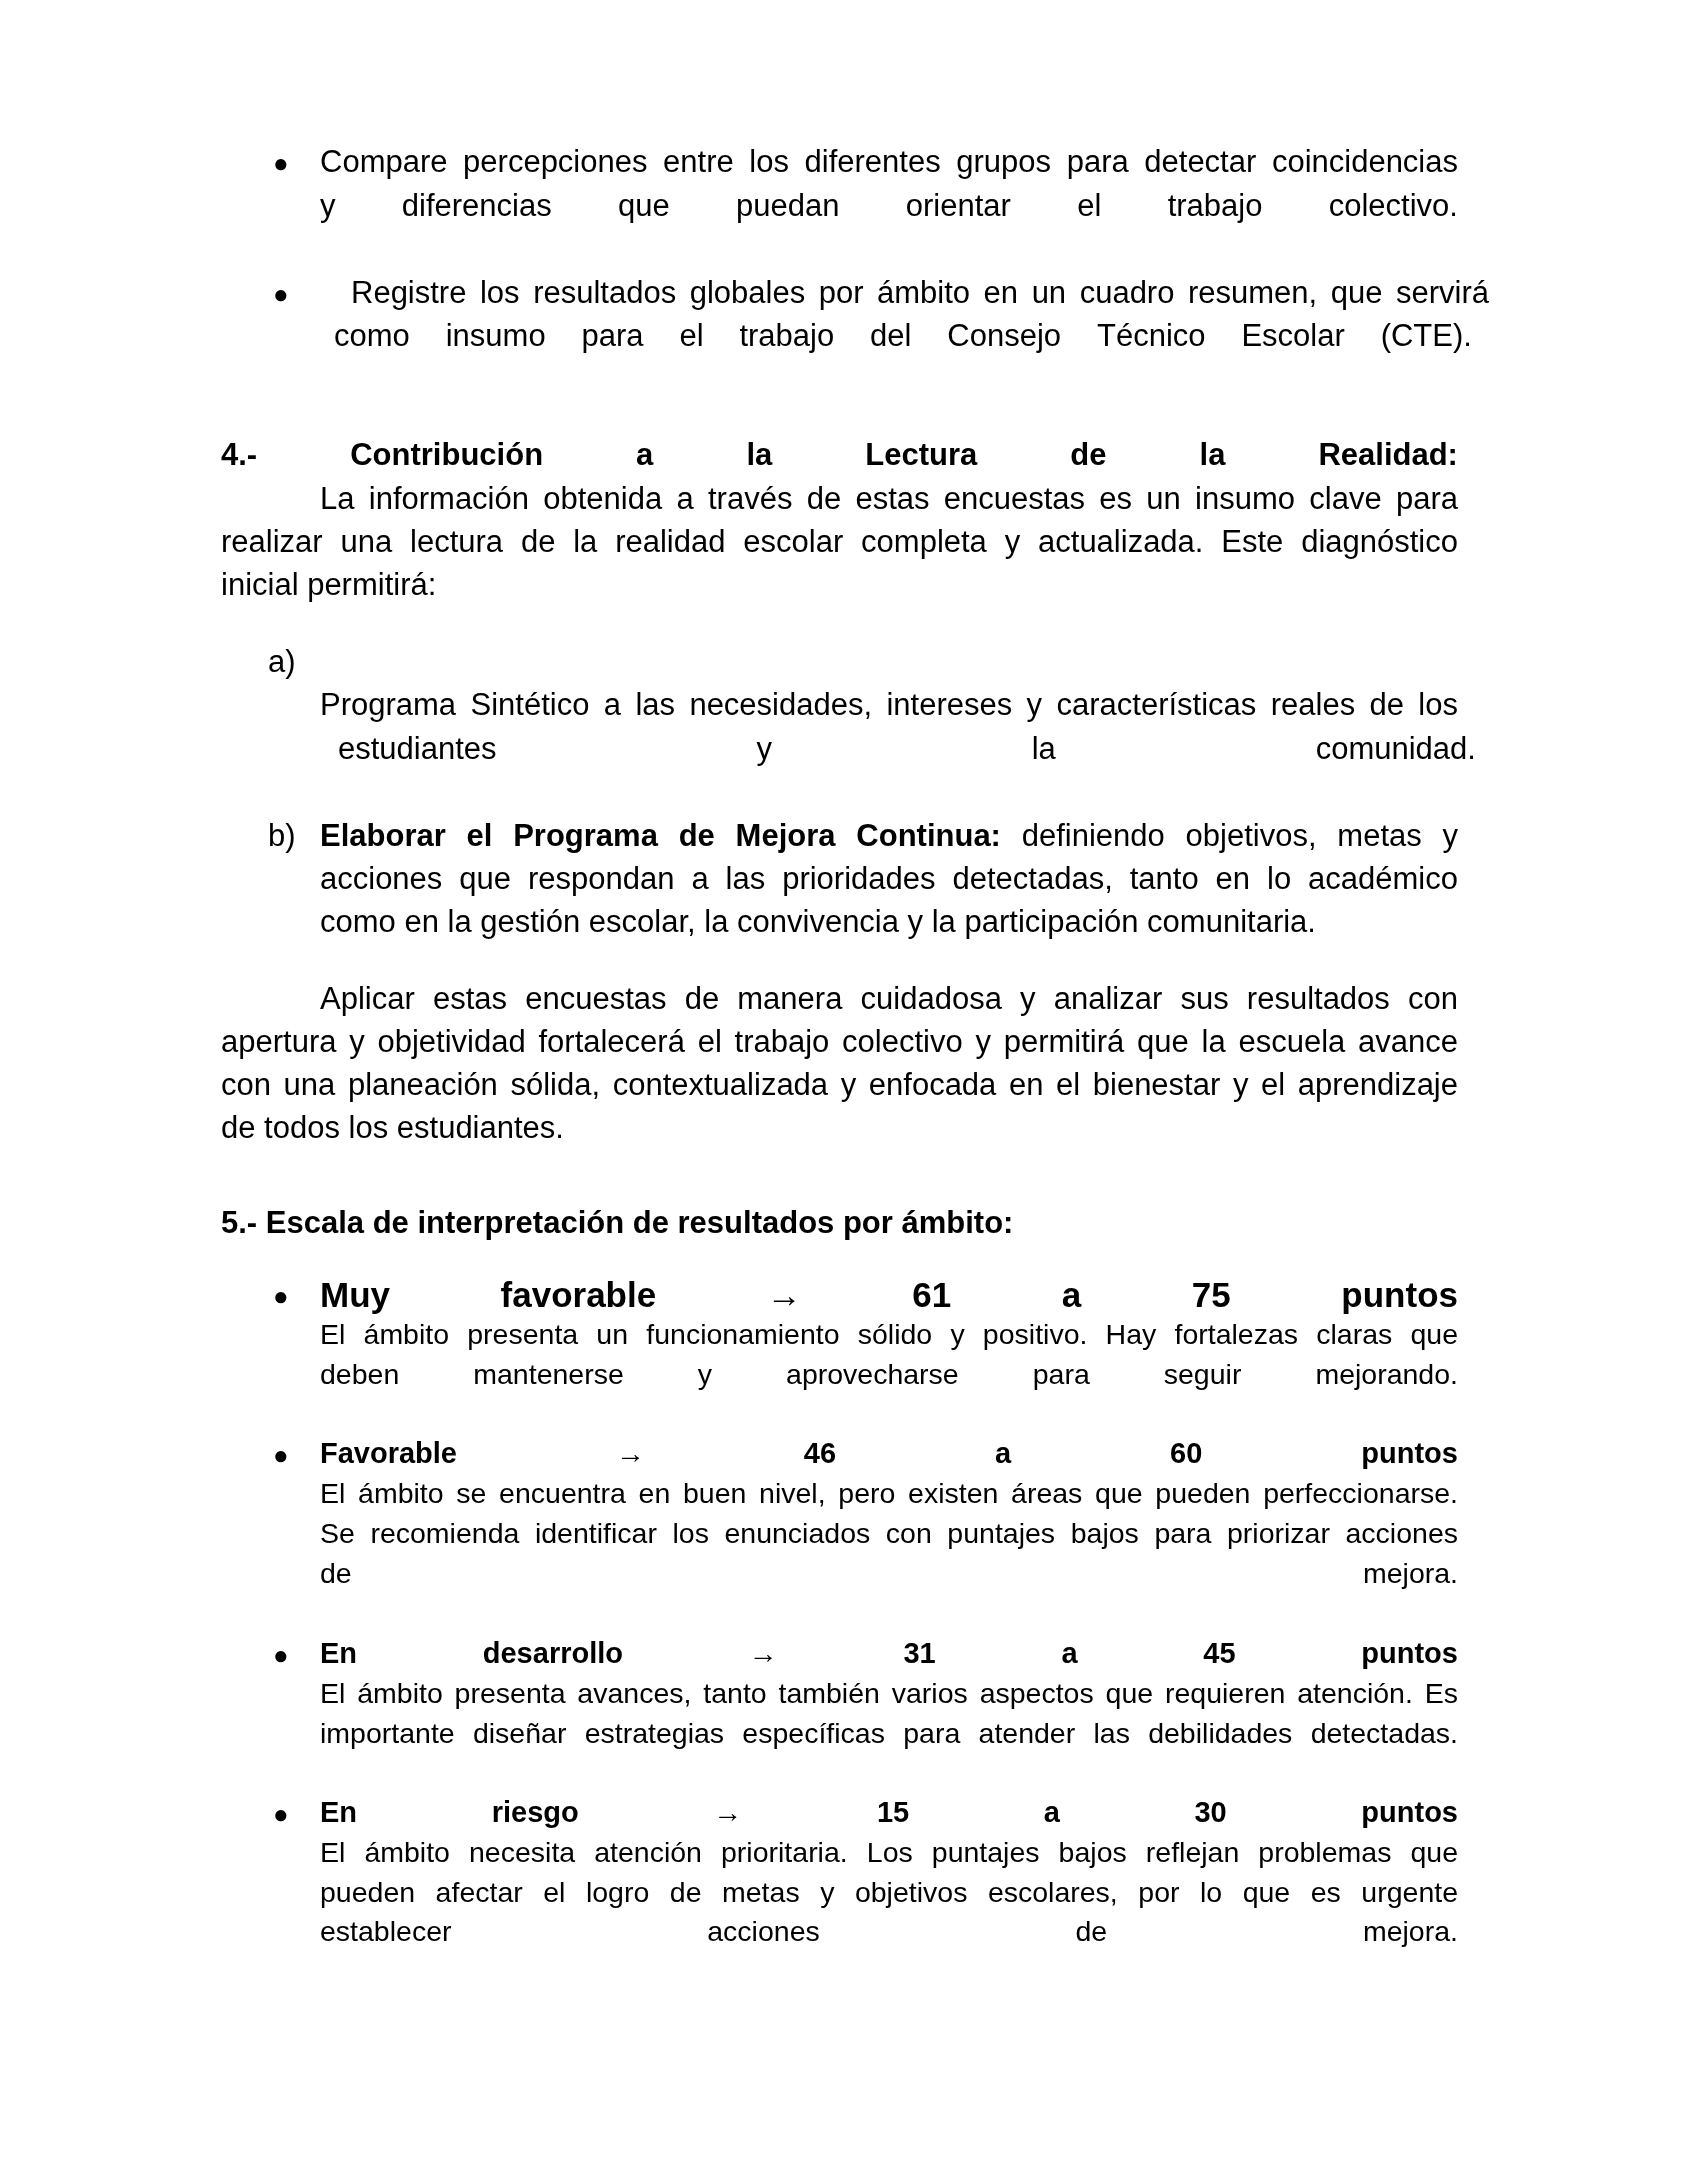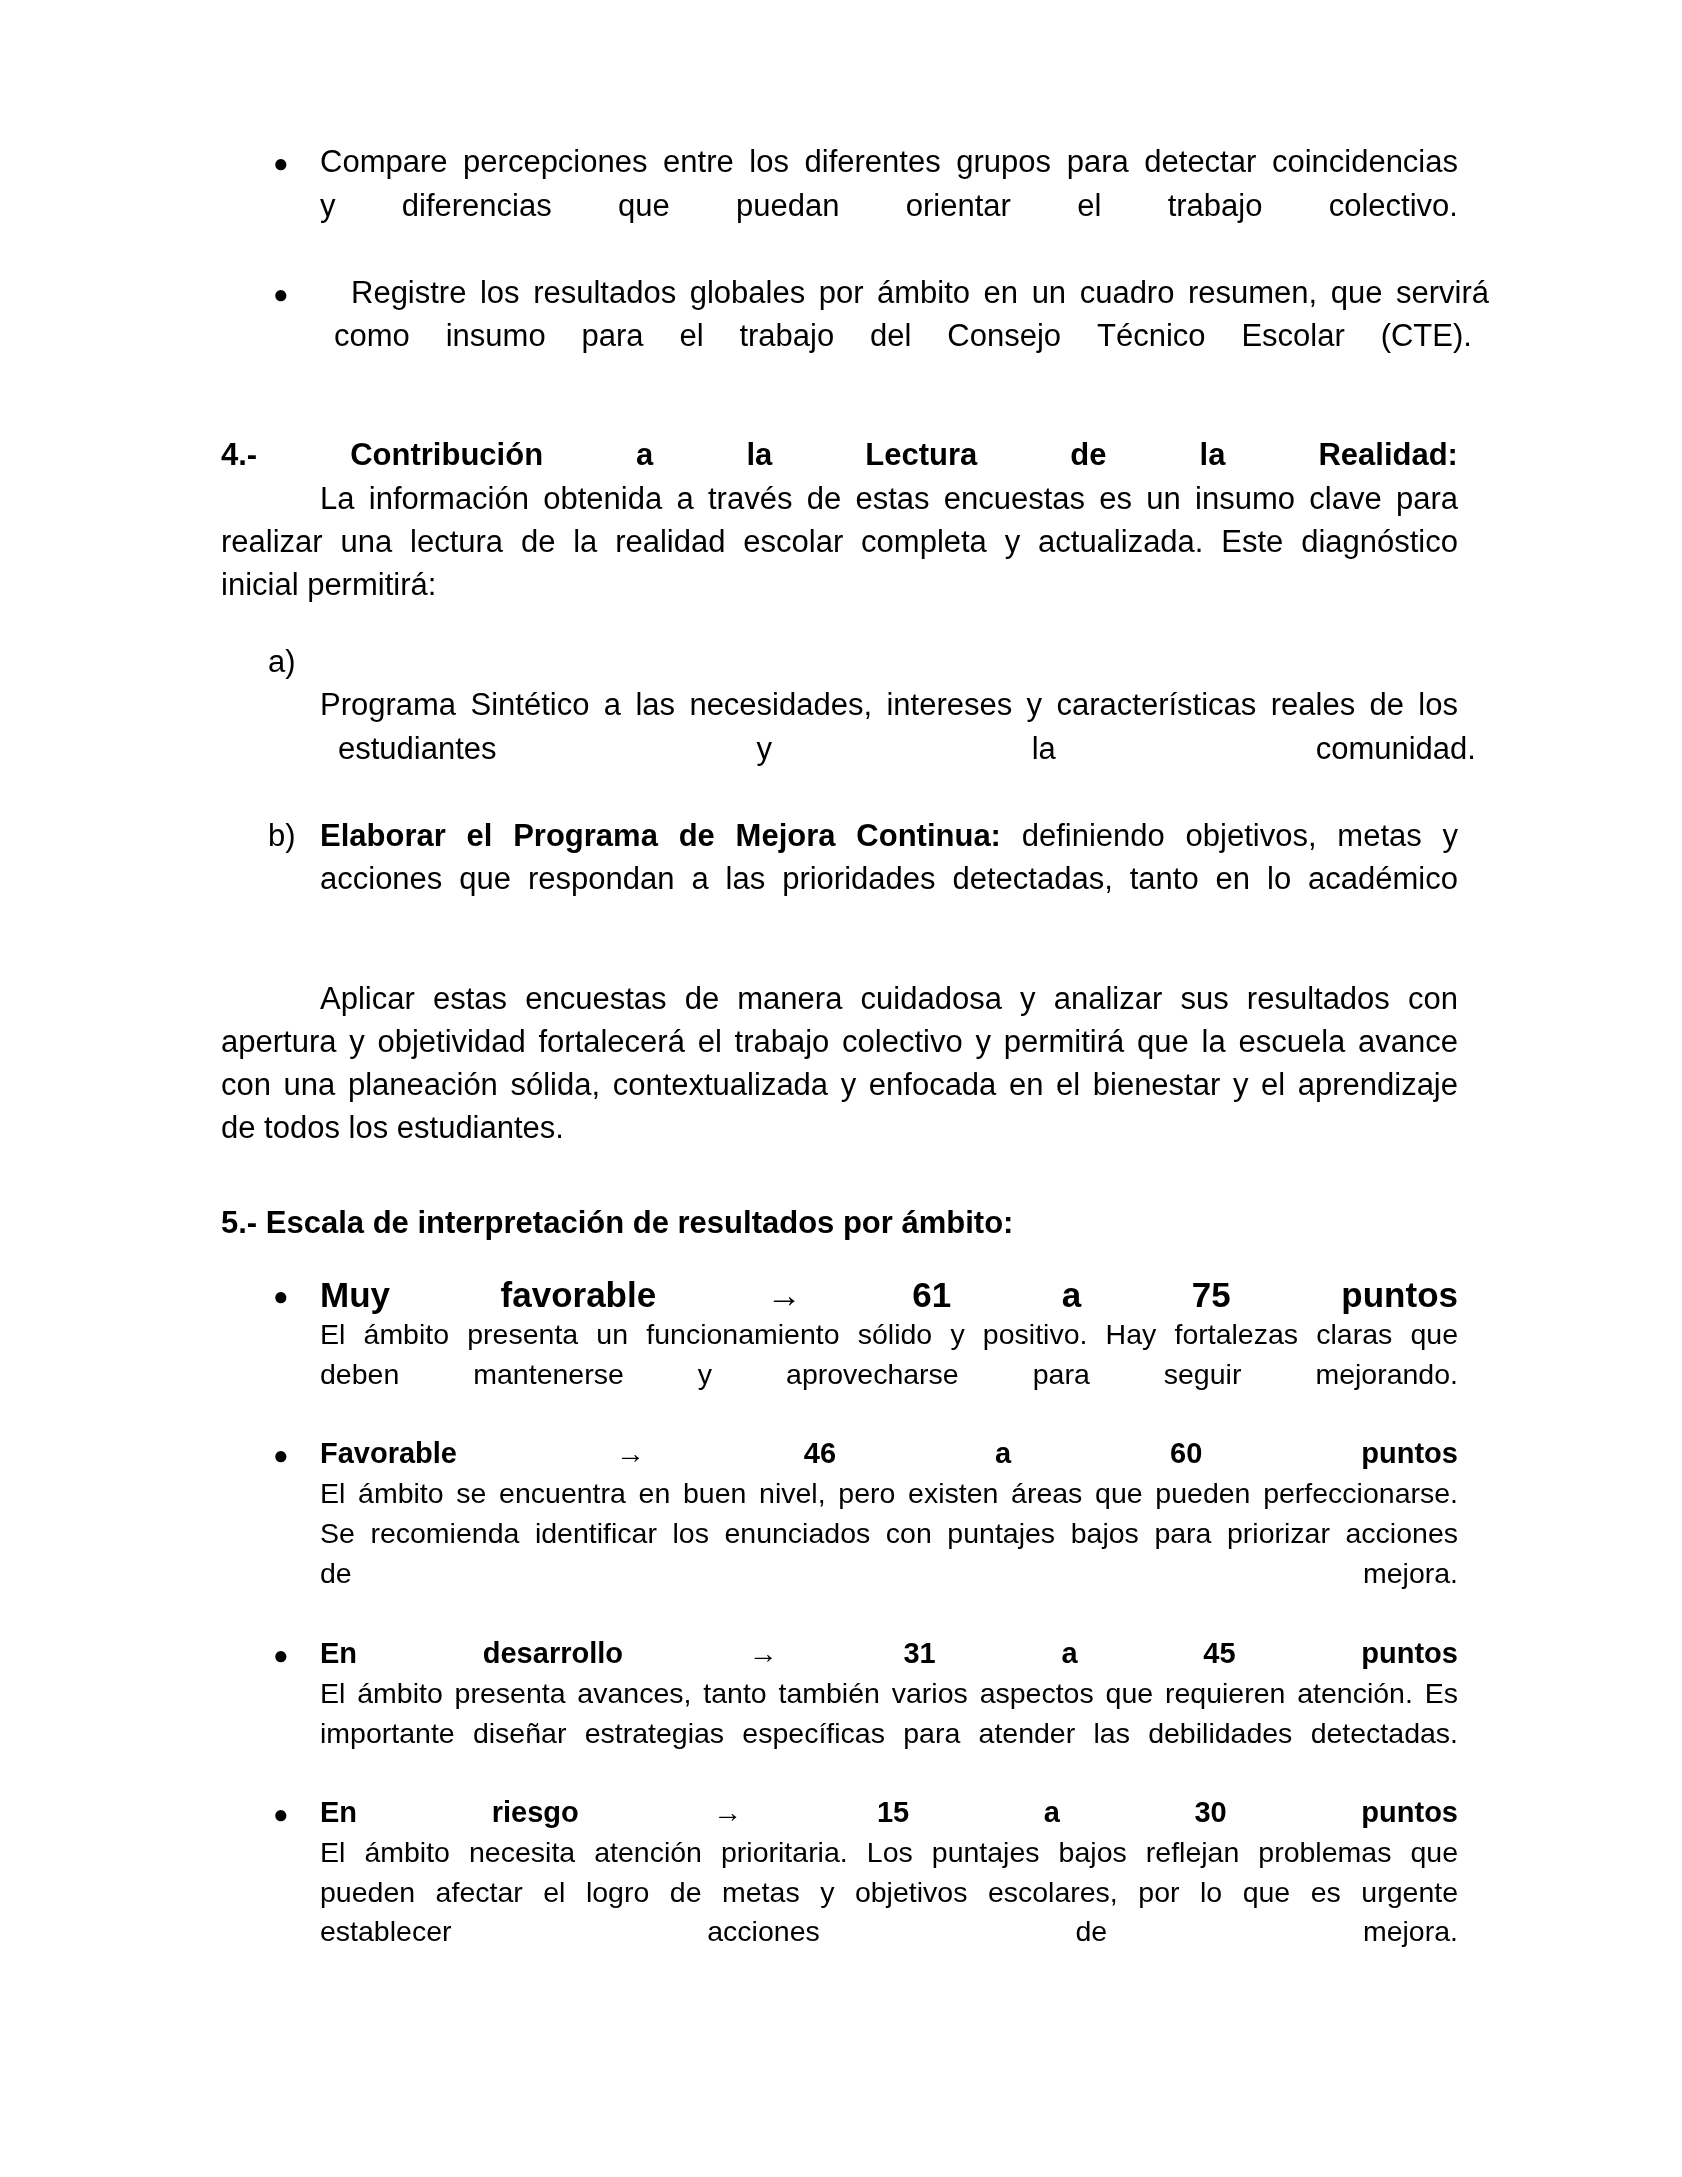--- a/index.html
+++ b/index.html
@@ -60,20 +60,21 @@
     <div class="line" style="top: 687px; left: 320px; width: 1138px; text-align: justify; text-align-last: justify;">Programa Sintético a las necesidades, intereses y características reales de los</div>
     <div class="line just" style="top: 731px; left: 338px; width: 1138px;">
       <span>estudiantes</span>
       <span>y</span>
       <span>la</span>
       <span>comunidad.</span>
     </div>
     <div class="marker" style="top: 818px; left: 268px;">b)</div>
     <div class="line" style="top: 818px; left: 320px; width: 1138px; text-align: justify; text-align-last: justify;"><span class="b">Elaborar el Programa de Mejora Continua:</span><span> definiendo objetivos, metas y</span></div>
     <div class="line" style="top: 861px; left: 320px; width: 1138px; text-align: justify; text-align-last: justify;">acciones que respondan a las prioridades detectadas, tanto en lo académico</div>
+    <div class="line" style="top: 904px; left: 320px;">como en la gestión escolar, la convivencia y la participación comunitaria.</div>
     <div class="line" style="top: 981px; left: 320px; width: 1138px; text-align: justify; text-align-last: justify;">Aplicar estas encuestas de manera cuidadosa y analizar sus resultados con</div>
     <div class="line" style="top: 1024px; left: 221px; width: 1237px; text-align: justify; text-align-last: justify;">apertura y objetividad fortalecerá el trabajo colectivo y permitirá que la escuela avance</div>
     <div class="line" style="top: 1067px; left: 221px; width: 1237px; text-align: justify; text-align-last: justify;">con una planeación sólida, contextualizada y enfocada en el bienestar y el aprendizaje</div>
     <div class="line" style="top: 1110px; left: 221px;">de todos los estudiantes.</div>
     <div class="line b" style="top: 1205px; left: 221px;">5.- Escala de interpretación de resultados por ámbito:</div>
     <div class="bullet" style="top: 1279px; left: 273px;">●</div>
     <div class="line b just" style="top: 1277px; left: 320px; width: 1138px; font-size: 35px;">
       <span>Muy</span>
       <span>favorable</span>
       <span>→</span>

